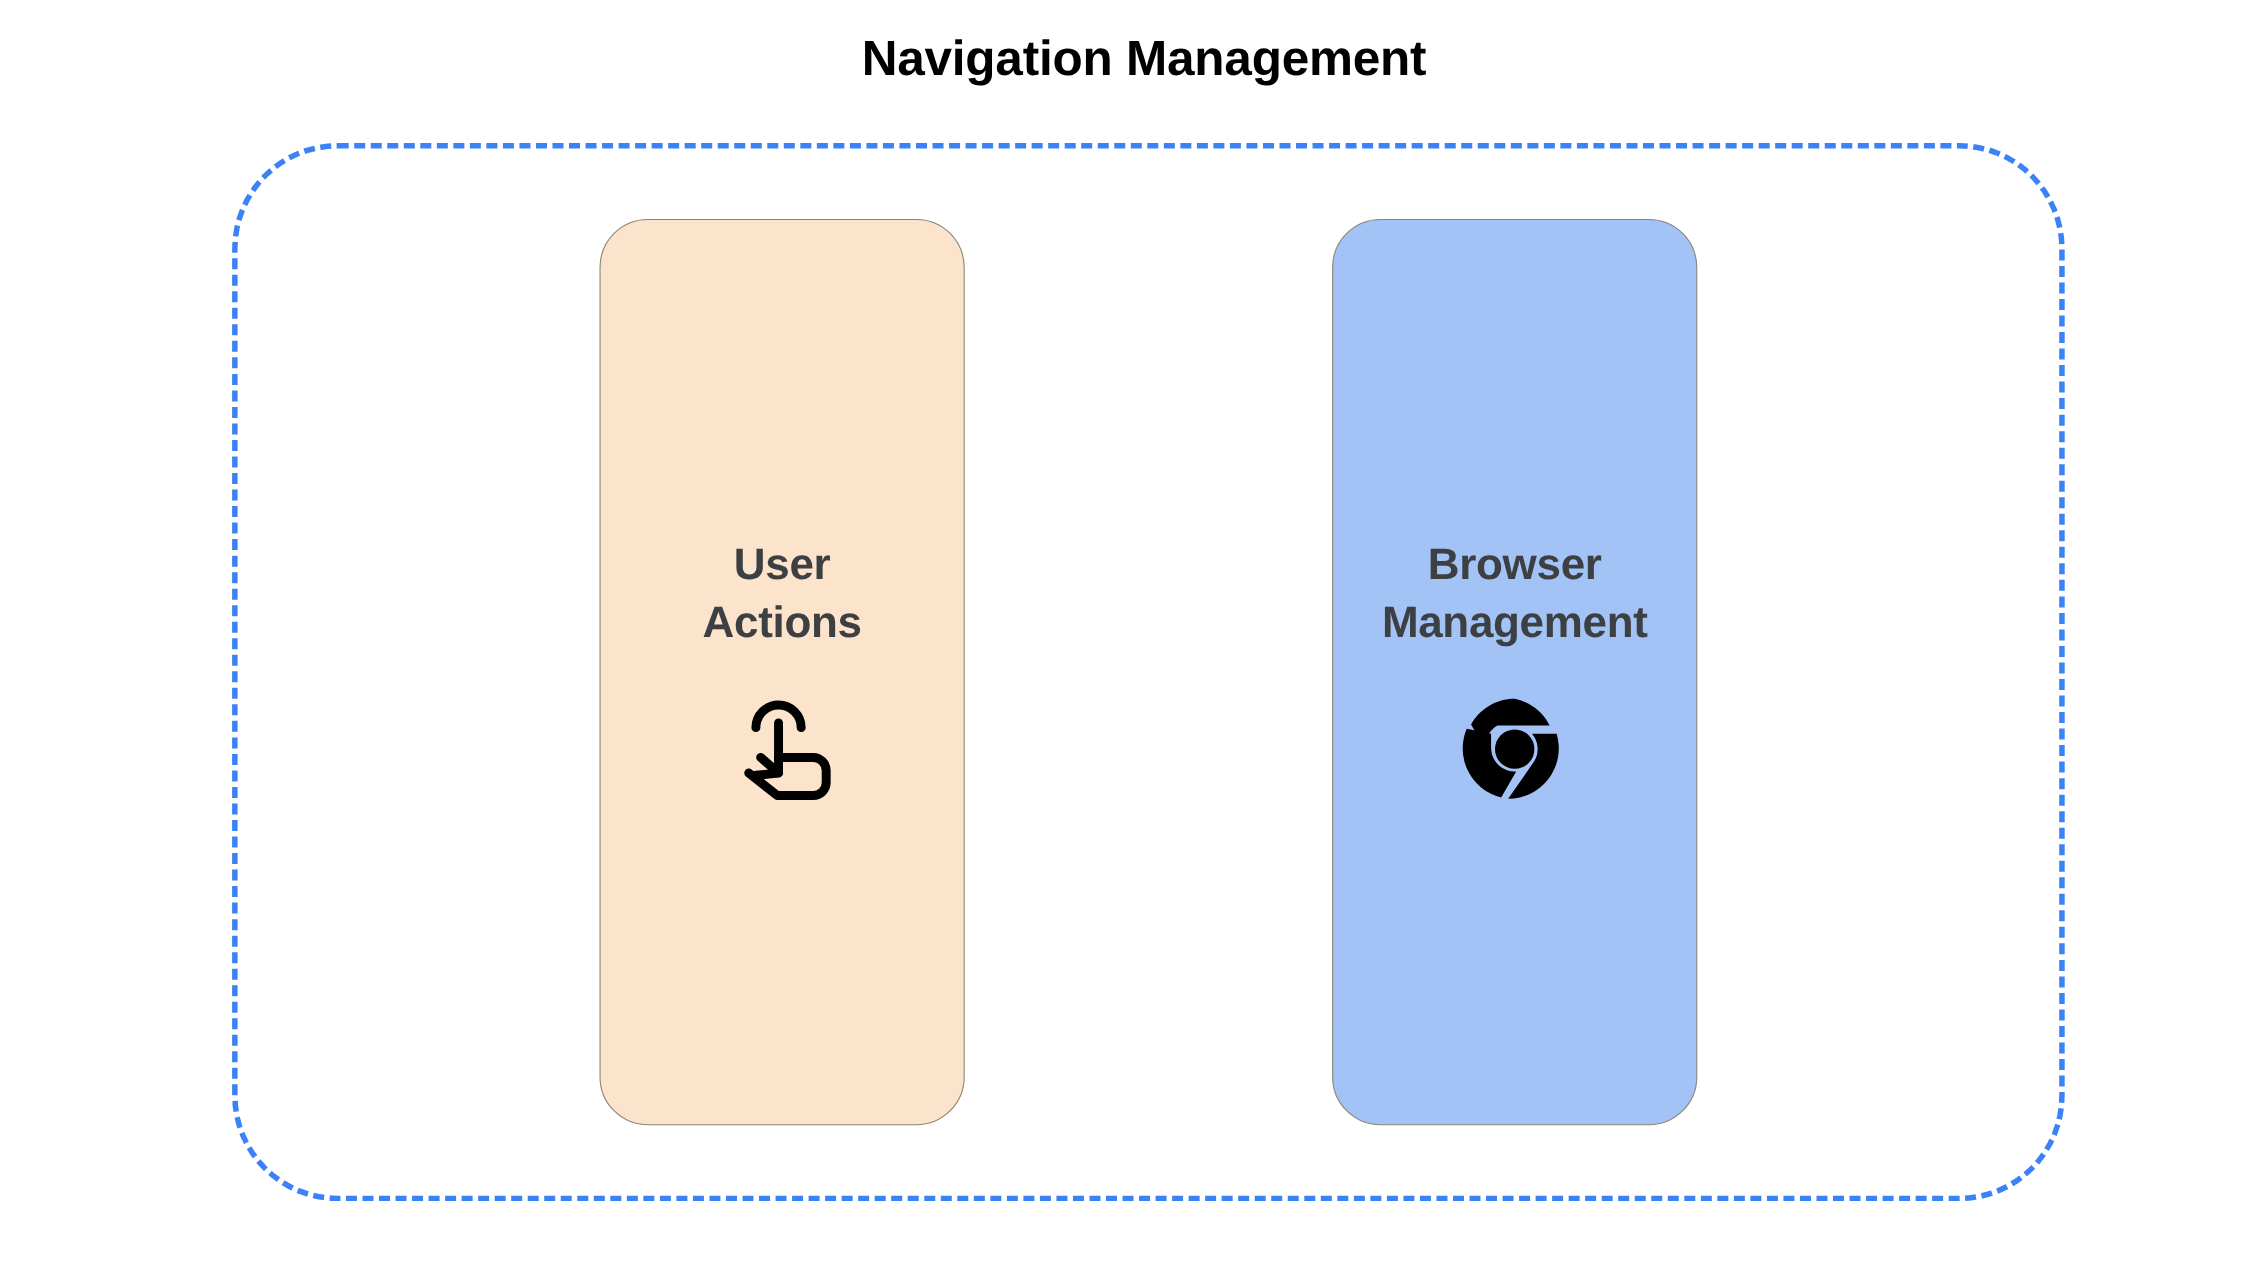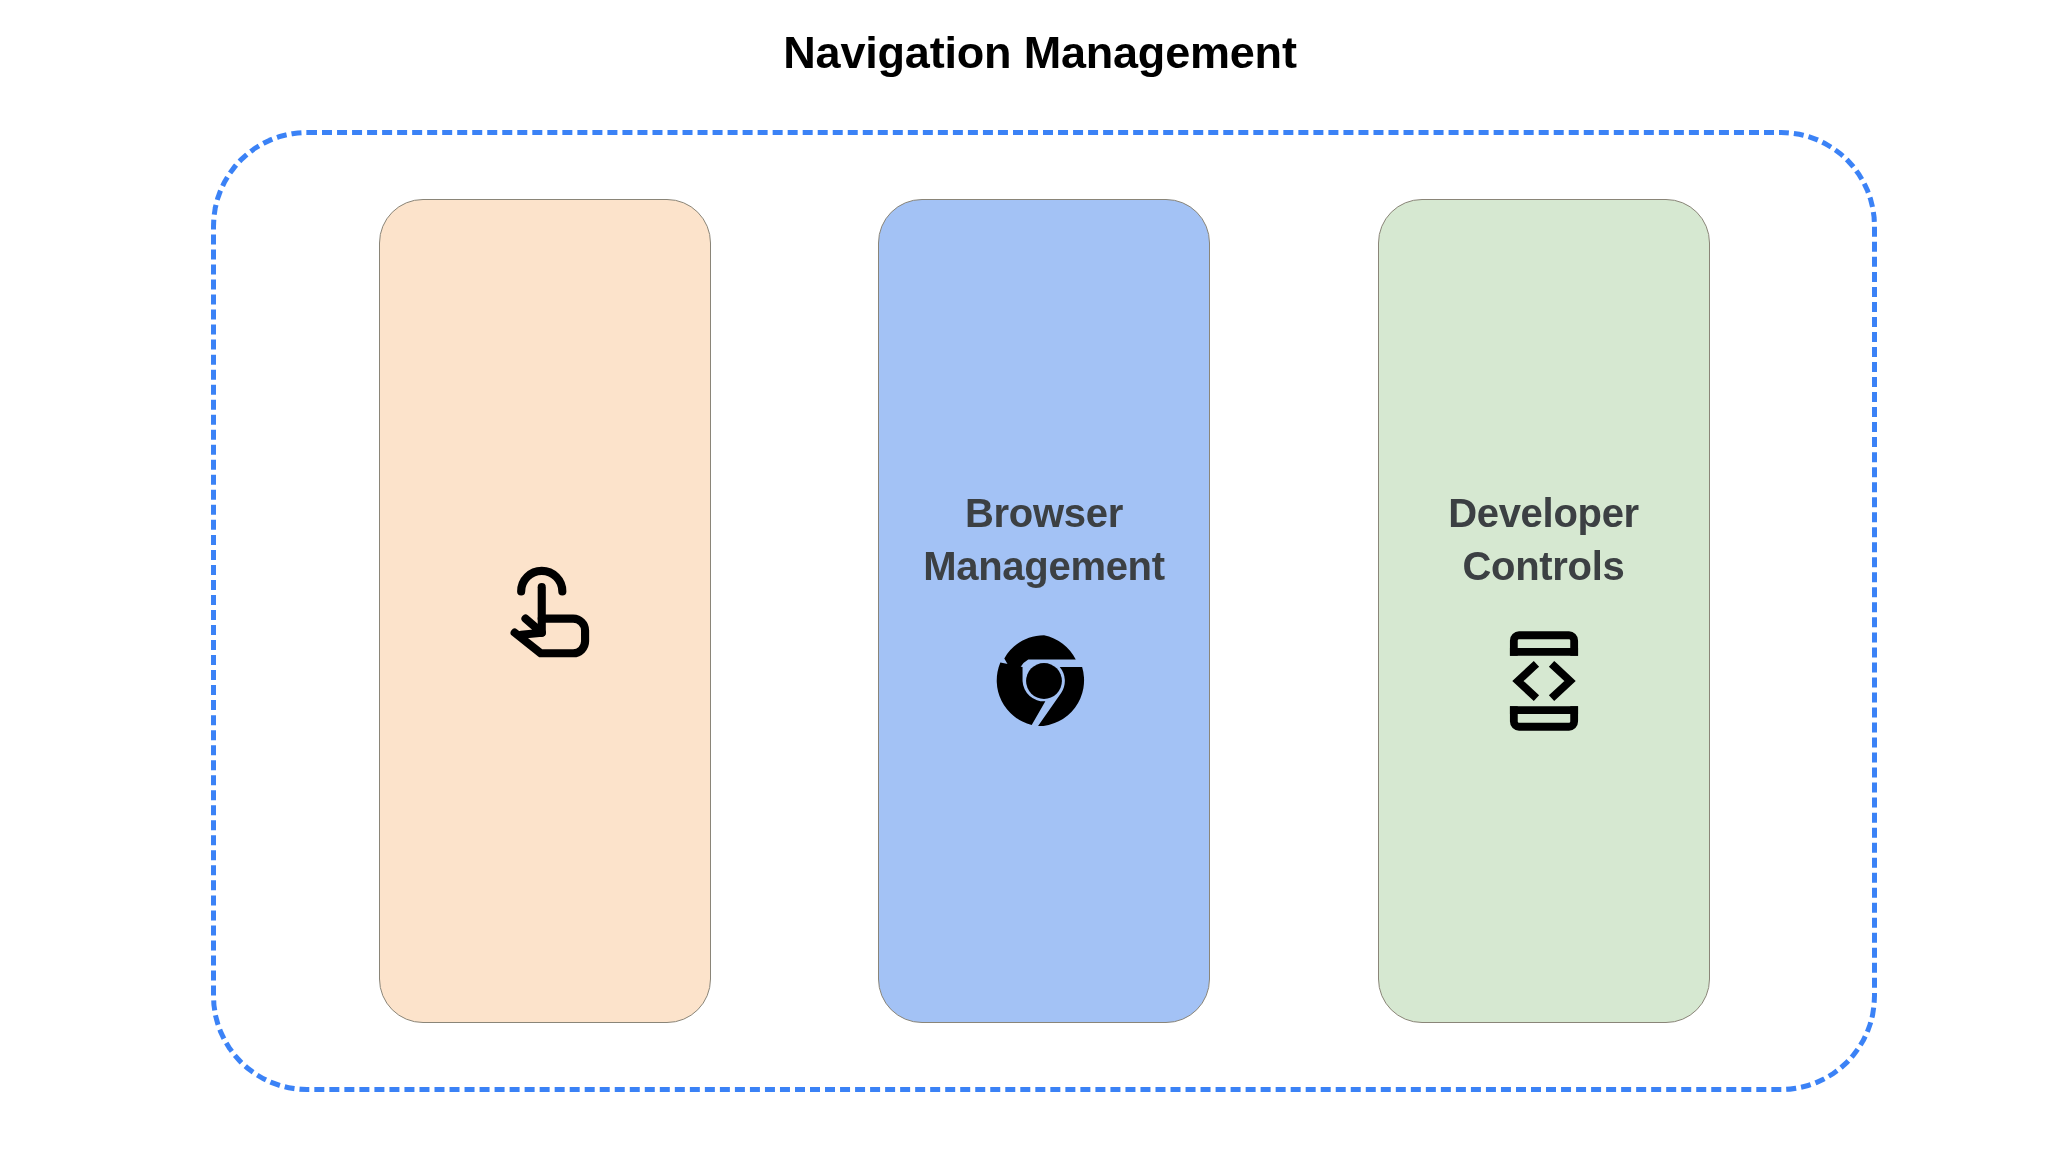--- a/index.html
+++ b/index.html
@@ -97,20 +97,22 @@
 
 <div id="diagram-root" style="background: rgb(255, 255, 255); margin-left: 16px;">
 
   <div class="diagram-title" style="color: rgb(0, 0, 0);">Navigation Management</div>
 
   <div class="group-container" style="border-color: rgb(59, 130, 246);"></div>
 
   <div class="cards-row">
 
     <div class="card" id="card-user-actions" style="background: rgb(252, 227, 203); border-color: rgb(138, 133, 120);">
+      <div class="card-label" style="color: rgb(60, 64, 67);">User
+Actions</div>
       <div class="card-icon">
         <svg width="104" height="104" viewBox="0 0 96 96" fill="none" stroke="#000000" stroke-width="7.5" stroke-linecap="round" stroke-linejoin="round">
 
           <path d="M26 30 A19 19 0 0 1 64 30" fill="none"></path>
 
           <path d="M45 26 L45 68" fill="none"></path>
 
           <path d="M45 68 L30 55 M45 68 L26 70" fill="none"></path>
 
           <path d="M45 55 L74 55 A11 11 0 0 1 85 66 L85 76 A11 11 0 0 1 74 87
@@ -129,32 +131,15 @@
             A20.6 20.6 0 0 1 32.9 27.4h45.6A44 44 0 0 0 48 4z"></path>
           <path fill="#000000" d="M84.6 34.6H63.1a20.6 20.6 0 0 1 1.5 24.7
             L42.3 91.3A44 44 0 0 0 84.6 34.6z"></path>
           <path fill="#000000" d="M27.4 34.6 6.1 30.3A44 44 0 0 0 36.2 90.2
             l13.1-22.7A20.6 20.6 0 0 1 27.4 48z"></path>
           <circle cx="48" cy="48" r="17.2" fill="#000000"></circle>
         </svg>
       </div>
     </div>
 
-    <div class="card" id="card-developer-controls" style="background: rgb(214, 232, 209); border-color: rgb(138, 133, 120);">
-      <div class="card-label" style="color: rgb(60, 64, 67);">Developer
-Controls</div>
-      <div class="card-icon">
-        <svg width="98" height="104" viewBox="0 0 92 100" fill="none" stroke="#000000" stroke-width="7.5" stroke-linecap="square" stroke-linejoin="miter">
-
-          <path d="M17 22 L17 11 A5 5 0 0 1 22 6 L70 6 A5 5 0 0 1 75 11 L75 22"></path>
-          <path d="M17 22 L75 22"></path>
-
-          <path d="M17 78 L17 89 A5 5 0 0 0 22 94 L70 94 A5 5 0 0 0 75 89 L75 78"></path>
-          <path d="M17 78 L75 78"></path>
-
-          <path d="M36 36 L21 50 L36 64"></path>
-          <path d="M56 36 L71 50 L56 64"></path>
-        </svg>
-      </div>
-    </div>
 
   </div>
 </div>
 
 </body></html>

